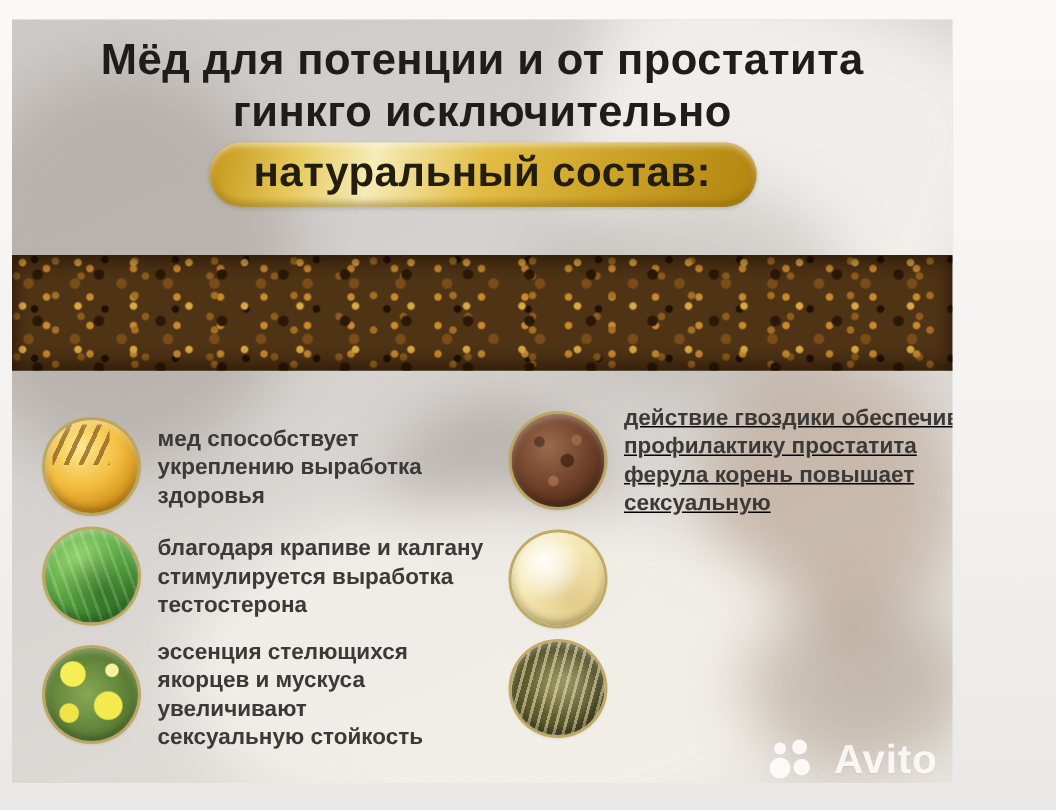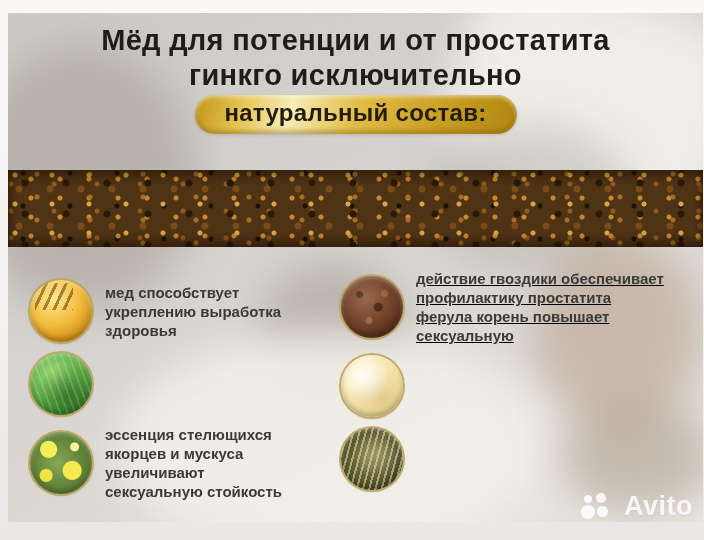--- a/index.html
+++ b/index.html
@@ -2,21 +2,21 @@
 <html><head>
 <meta charset="utf-8">
 <style>
   html,body{margin:0;padding:0;}
   body{
     width:704px;height:540px;position:relative;overflow:hidden;
     background:linear-gradient(180deg,#faf9f7 0%,#f3f2f0 55%,#e9e8e6 100%);
     font-family:"Liberation Sans",sans-serif;
   }
   .card{
-    position:absolute;left:8px;top:13px;width:695px;height:509px;
+    position:absolute;left:8px;top:13px;width:627px;height:509px;
     background:linear-gradient(155deg,#ccc9c6 0%,#d4d1ce 35%,#dedbd7 70%,#e9e6e1 100%);
     overflow:hidden;
   }
   
   .blob{position:absolute;border-radius:50%;filter:blur(20px);}
   .blob.hair{left:-40px;top:30px;width:230px;height:270px;background:#a49d95;opacity:.55;}
   .blob.sheet-tr{right:-30px;top:-20px;width:280px;height:210px;background:#f5f3ef;opacity:.85;transform:rotate(18deg);border-radius:30%;}
   .blob.gray-mid{right:70px;top:110px;width:210px;height:150px;background:#b5b1ac;opacity:.5;}
   .blob.skin{right:0px;top:225px;width:170px;height:190px;background:#b29781;opacity:.5;}
   .blob.lace{left:250px;top:250px;width:150px;height:130px;background:#8b8077;opacity:.4;}
@@ -25,21 +25,21 @@
 
   .title{
     position:absolute;top:10px;left:0;right:0;text-align:center;
     font-size:29px;font-weight:bold;color:#1e1d1b;line-height:35px;letter-spacing:.3px;
   }
   .pill{
     position:absolute;top:82px;left:50%;transform:translateX(-50%);
     white-space:nowrap;border-radius:26px;padding:4px 30px 7px;
     background:linear-gradient(105deg,#c39417 0%,#e6c85a 16%,#f6ecb8 30%,#e2bd45 50%,#cda328 72%,#b1850f 100%);
     box-shadow:inset 0 2px 4px rgba(255,255,250,.55), inset 0 -3px 5px rgba(110,80,0,.45), 0 1px 3px rgba(0,0,0,.15);
-    font-size:24px;font-weight:bold;color:#221d0c;letter-spacing:.3px;
+    font-size:28px;font-weight:bold;color:#221d0c;letter-spacing:.3px;
   }
   .band{
     position:absolute;top:157px;left:0;width:100%;height:77px;
     background-color:#4e3315;
     background-image:
       radial-gradient(circle at 7px 5px,  #d9a743 0 2px, transparent 3px),
       radial-gradient(circle at 17px 13px,#2b1806 0 3px, transparent 4px),
       radial-gradient(circle at 29px 4px, #a46f24 0 2px, transparent 3px),
       radial-gradient(circle at 11px 19px,#7a4c17 0 3px, transparent 4px),
       radial-gradient(circle at 23px 9px, #c98a2e 0 2px, transparent 3px),
@@ -144,20 +144,23 @@
   <div class="band"></div>
 
   <div class="col col-left">
     <div class="item">
       <div class="icon icon-honey"></div>
       <div class="item-text">мед способствует
 укреплению выработка здоровья</div>
     </div>
     <div class="item">
       <div class="icon icon-nettle"></div>
+      <div class="item-text">благодаря крапиве и калгану
+стимулируется выработка
+тестостерона</div>
     </div>
     <div class="item">
       <div class="icon icon-tribulus"></div>
       <div class="item-text">эссенция стелющихся
 якорцев и мускуса увеличивают
 сексуальную стойкость</div>
     </div>
   </div>
 
   <div class="col col-right">

